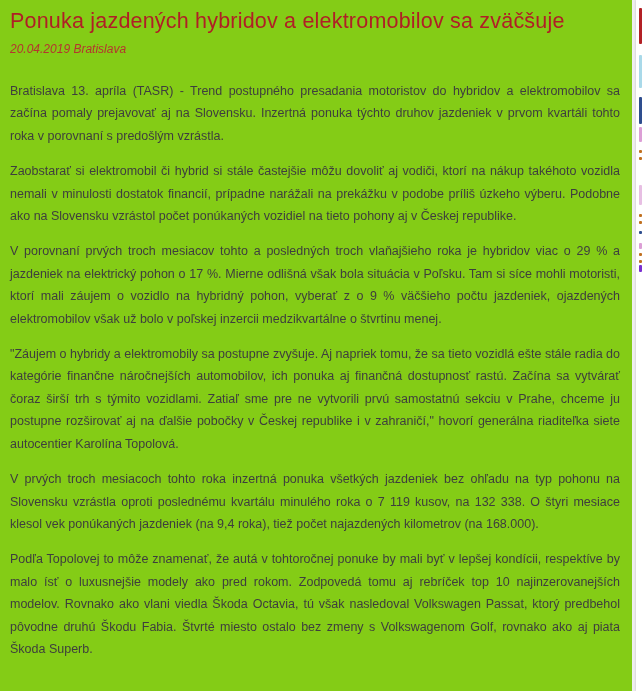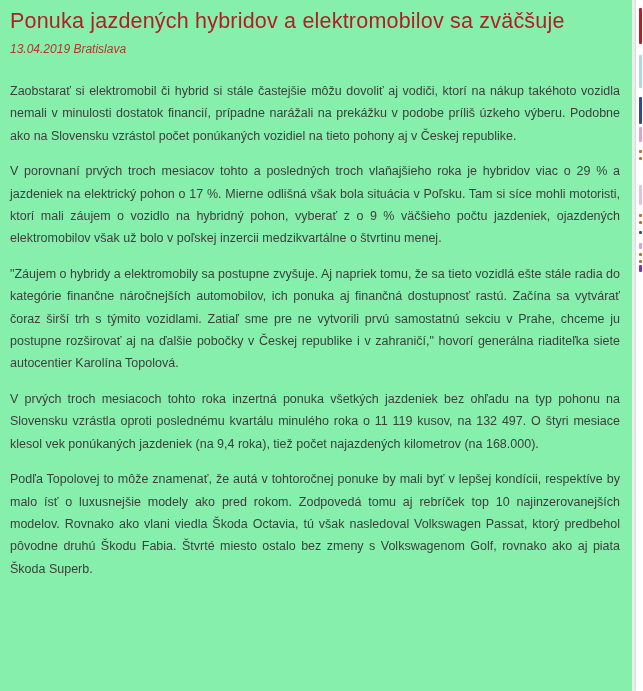--- a/index.html
+++ b/index.html
@@ -6,21 +6,21 @@
   html, body {
     width: 643px; height: 691px;
     overflow: hidden;
     background: #f0eff0;
     font-family: "Liberation Sans", sans-serif;
   }
   .article {
     position: absolute;
     left: 0; top: 0;
     width: 632px; height: 691px;
-    background: #86efac;
+    background: #84cc16;
     padding: 8px 12px 0 10px;
   }
   .article h1 {
     color: #b01f26;
     font-size: 21.5px;
     font-weight: 400;
     line-height: 26px;
     margin-bottom: 8px;
     letter-spacing: 0.2px;
   }
@@ -64,25 +64,26 @@
   .sv11 { top: 243px; height: 6px;  background: #dc9fd6; }
   .sv12 { top: 253px; height: 3px;  background: #c07020; }
   .sv13 { top: 260px; height: 3px;  background: #c07020; }
   .sv14 { top: 265px; height: 7px;  background: #7a2fd0; }
 </style>
 </head>
 <body>
 
 <div class="article">
   <h1>Ponuka jazdených hybridov a elektromobilov sa zväčšuje</h1>
-  <div class="dateline">13.04.2019 Bratislava</div>
+  <div class="dateline">20.04.2019 Bratislava</div>
+  <p>Bratislava 13. apríla (TASR) - Trend postupného presadania motoristov do hybridov a elektromobilov sa začína pomaly prejavovať aj na Slovensku. Inzertná ponuka týchto druhov jazdeniek v prvom kvartáli tohto roka v porovnaní s predošlým vzrástla.</p>
   <p>Zaobstarať si elektromobil či hybrid si stále častejšie môžu dovoliť aj vodiči, ktorí na nákup takéhoto vozidla nemali v minulosti dostatok financií, prípadne narážali na prekážku v podobe príliš úzkeho výberu. Podobne ako na Slovensku vzrástol počet ponúkaných vozidiel na tieto pohony aj v Českej republike.</p>
   <p>V porovnaní prvých troch mesiacov tohto a posledných troch vlaňajšieho roka je hybridov viac o 29 % a jazdeniek na elektrický pohon o 17 %. Mierne odlišná však bola situácia v Poľsku. Tam si síce mohli motoristi, ktorí mali záujem o vozidlo na hybridný pohon, vyberať z o 9 % väčšieho počtu jazdeniek, ojazdených elektromobilov však už bolo v poľskej inzercii medzikvartálne o štvrtinu menej.</p>
   <p>"Záujem o hybridy a elektromobily sa postupne zvyšuje. Aj napriek tomu, že sa tieto vozidlá ešte stále radia do kategórie finančne náročnejších automobilov, ich ponuka aj finančná dostupnosť rastú. Začína sa vytvárať čoraz širší trh s týmito vozidlami. Zatiaľ sme pre ne vytvorili prvú samostatnú sekciu v Prahe, chceme ju postupne rozširovať aj na ďalšie pobočky v Českej republike i v zahraničí," hovorí generálna riaditeľka siete autocentier Karolína Topolová.</p>
-  <p>V prvých troch mesiacoch tohto roka inzertná ponuka všetkých jazdeniek bez ohľadu na typ pohonu na Slovensku vzrástla oproti poslednému kvartálu minulého roka o 11 119 kusov, na 132 497. O štyri mesiace klesol vek ponúkaných jazdeniek (na 9,4 roka), tiež počet najazdených kilometrov (na 168.000).</p>
+  <p>V prvých troch mesiacoch tohto roka inzertná ponuka všetkých jazdeniek bez ohľadu na typ pohonu na Slovensku vzrástla oproti poslednému kvartálu minulého roka o 7 119 kusov, na 132 338. O štyri mesiace klesol vek ponúkaných jazdeniek (na 9,4 roka), tiež počet najazdených kilometrov (na 168.000).</p>
   <p>Podľa Topolovej to môže znamenať, že autá v tohtoročnej ponuke by mali byť v lepšej kondícii, respektíve by malo ísť o luxusnejšie modely ako pred rokom. Zodpovedá tomu aj rebríček top 10 najinzerovanejších modelov. Rovnako ako vlani viedla Škoda Octavia, tú však nasledoval Volkswagen Passat, ktorý predbehol pôvodne druhú Škodu Fabia. Štvrté miesto ostalo bez zmeny s Volkswagenom Golf, rovnako ako aj piata Škoda Superb.</p>
 </div>
 
 <div class="side-panel">
   <div class="sv sv1"></div>
   <div class="sv sv2"></div>
   <div class="sv sv3"></div>
   <div class="sv sv4"></div>
   <div class="sv sv5"></div>
   <div class="sv sv6"></div>

